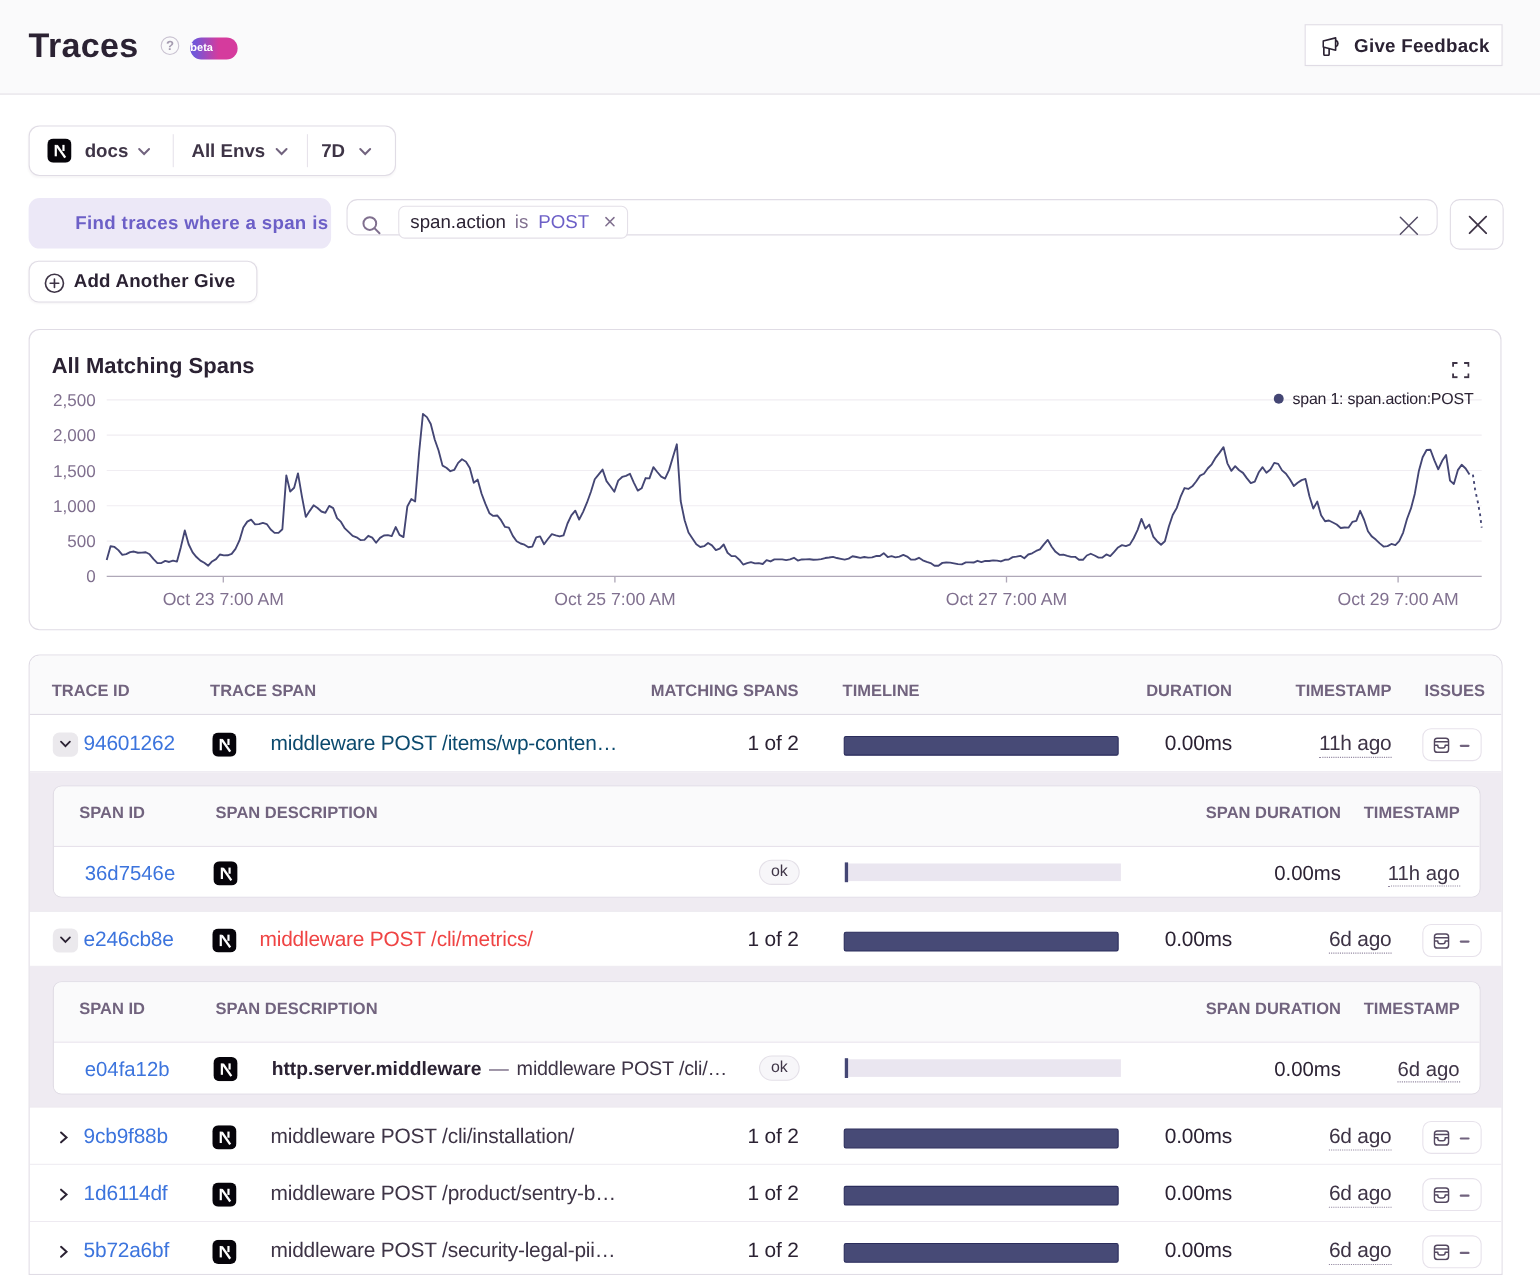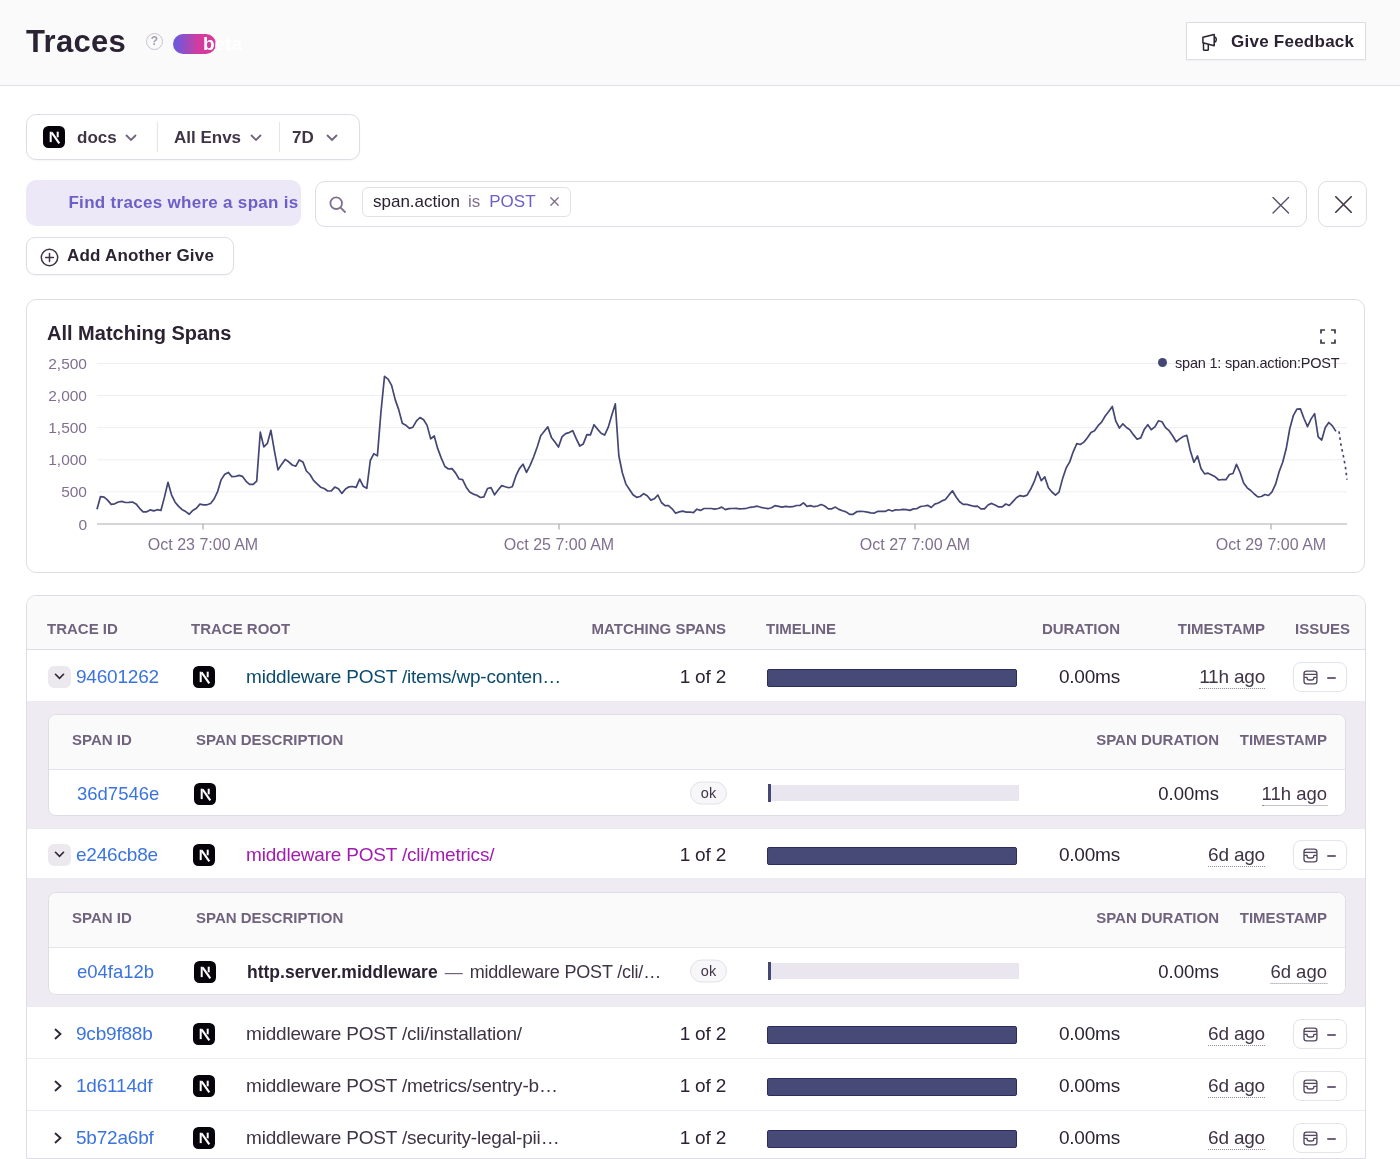--- a/index.html
+++ b/index.html
@@ -4,36 +4,36 @@
 <style>
 * { margin:0; padding:0; box-sizing:border-box; }
 html,body { width:1400px; height:1159px; overflow:hidden; background:#fff;
   font-family:"Liberation Sans", sans-serif; color:#2B2233; }
 .hdr { position:absolute; left:0; top:0; width:1400px; height:86px;
   background:#FAFAFB; border-bottom:1px solid #E3DFE7; }
 .hdr h1 { position:absolute; left:26px; top:24px; font-size:31px; font-weight:700; color:#2B2233; letter-spacing:0.3px; }
 .help { position:absolute; left:146px; top:33px; width:17px; height:17px; border:1.5px solid #C9C2D1;
   border-radius:50%; color:#A59CB0; font-size:12px; font-weight:700; text-align:center; line-height:15px; }
 .beta { position:absolute; left:173px; top:34px; width:43px; height:20px; border-radius:10px;
-  background:linear-gradient(90deg,#7257D9 10%,#D53B9D 60%); color:#fff; font-size:19px; font-weight:700;
-  text-align:left; line-height:19px;padding-left:30px; }
+  background:linear-gradient(90deg,#7257D9 10%,#D53B9D 60%); color:#fff; font-size:10px; font-weight:700;
+  text-align:left; line-height:19px; }
 .fbbtn { position:absolute; left:1186px; top:22px; width:180px; height:38px; background:#fff;
   border:1px solid #E0DCE5; border-radius:0; box-shadow:0 1px 2px rgba(43,34,51,0.04); }
 .fbbtn svg { position:absolute; left:21px; top:9px; }
 .fbbtn span { position:absolute; left:44px; top:9px; font-size:17px; font-weight:700; color:#2B2233; letter-spacing:0.25px; }
 
 .selbar { position:absolute; left:26px; top:114px; width:334px; height:46px; background:#fff;
   border:1px solid #E0DCE5; border-radius:10px; box-shadow:0 1px 2px rgba(43,34,51,0.04); }
 .selbar .div { position:absolute; top:7px; bottom:7px; width:1px; background:#E7E3EB; }
 .selbar .txt { position:absolute; top:12.5px; font-size:17px; font-weight:700; color:#3E3446; }
 .chev { display:inline-block; }
 
 .findpill { position:absolute; left:26px; top:180px; width:275px; height:46px; background:#ECE8F7;
   border-radius:10px; color:#6C5FC7; font-size:17px; font-weight:700; text-align:center; line-height:46px; letter-spacing:0.3px;padding-left:40px; }
-.searchbox { position:absolute; left:315px; top:181px; width:992px; height:46px; background:#fff;
+.searchbox { position:absolute; left:315px; top:181px; width:992px; height:33px; background:#fff;
   border:1px solid #E0DCE5; border-radius:10px;padding-left:20px; }
 .token { position:absolute; left:46px; top:5px; height:30px; border:1px solid #E4E0E8; border-radius:6px;
   background:#fff; padding:0 10px; line-height:28px; font-size:17px; }
 .clearx { position:absolute; right:16px; top:14px; }
 .xbtn { position:absolute; left:1318px; top:181px; width:49px; height:46px; background:#fff;
   border:1px solid #E0DCE5; border-radius:9px; }
 .addbtn { position:absolute; left:26px; top:237px; width:208px; height:38px; background:#fff;
   border:1px solid #E0DCE5; border-radius:9px; box-shadow:0 1px 2px rgba(43,34,51,0.04); }
 .addbtn span { position:absolute; left:40px; top:8px; font-size:17px; font-weight:700; color:#2B2233; letter-spacing:0.2px; }
 
@@ -168,21 +168,21 @@
     <path d="M70.0 209.2 L73.5 196.6 L77.1 197.2 L80.6 200.1 L84.2 204.4 L87.7 203.8 L91.3 202.0 L94.8 201.4 L98.4 202.5 L101.9 202.4 L105.5 202.0 L109.0 203.9 L112.6 208.3 L116.1 211.9 L119.7 211.8 L123.2 209.9 L126.8 210.9 L130.3 209.7 L133.9 210.5 L137.4 197.4 L141.0 182.3 L144.5 194.8 L148.1 202.2 L151.6 206.4 L155.2 209.7 L158.7 211.6 L162.3 214.3 L165.8 210.4 L169.4 208.3 L172.9 204.1 L176.5 204.9 L180.0 204.8 L183.6 203.5 L187.1 199.0 L190.7 191.3 L194.2 179.6 L197.8 174.2 L201.3 172.4 L204.9 176.7 L208.4 176.5 L212.0 175.4 L215.5 176.4 L219.1 181.3 L222.6 184.4 L226.2 184.4 L229.7 181.1 L233.3 132.2 L236.8 146.9 L240.4 143.4 L243.9 130.3 L247.5 151.4 L251.0 169.9 L254.6 164.4 L258.1 159.4 L261.7 161.8 L265.2 165.0 L268.8 166.2 L272.3 159.9 L275.9 161.9 L279.4 171.0 L283.0 174.5 L286.5 180.4 L290.1 183.8 L293.6 187.2 L297.2 188.5 L300.7 191.0 L304.3 190.8 L307.8 187.1 L311.4 188.8 L314.9 193.4 L318.5 189.0 L322.0 186.8 L325.6 186.5 L329.1 187.4 L332.7 179.1 L336.2 186.2 L339.8 188.3 L343.3 160.5 L346.9 153.7 L350.4 155.9 L354.0 111.5 L357.5 76.3 L361.1 79.2 L364.6 85.4 L368.2 99.6 L371.7 109.6 L375.3 123.3 L378.8 125.2 L382.4 128.4 L385.9 127.2 L389.5 120.8 L393.0 117.5 L396.6 119.8 L400.1 125.4 L403.7 138.9 L407.2 136.0 L410.8 148.9 L414.3 158.1 L417.9 166.5 L421.4 169.0 L425.0 168.6 L428.5 172.9 L432.1 179.0 L435.6 179.7 L439.2 187.2 L442.7 192.0 L446.3 194.1 L449.8 195.2 L453.4 197.5 L456.9 196.9 L460.5 188.5 L464.0 187.6 L467.6 194.8 L471.1 190.0 L474.7 185.6 L478.2 186.7 L481.8 187.7 L485.3 186.7 L488.9 175.9 L492.4 168.6 L496.0 164.2 L499.5 172.4 L503.1 165.3 L506.6 157.0 L510.2 147.0 L513.7 135.7 L517.3 131.2 L520.8 126.9 L524.4 137.4 L527.9 142.0 L531.5 147.0 L535.0 136.9 L538.6 133.6 L542.1 132.6 L545.7 130.7 L549.2 138.7 L552.8 146.0 L556.3 143.9 L559.9 134.6 L563.4 134.9 L567.0 124.7 L570.5 129.1 L574.1 133.3 L577.6 135.1 L581.2 127.4 L584.7 115.6 L588.3 103.9 L591.8 155.5 L595.4 173.0 L598.9 184.1 L602.5 189.5 L606.0 194.8 L609.6 197.3 L613.1 196.5 L616.7 193.7 L620.2 195.8 L623.8 200.1 L627.3 198.8 L630.9 195.0 L634.4 202.5 L638.0 205.6 L641.5 205.6 L645.1 208.8 L648.6 213.2 L652.2 211.9 L655.7 211.1 L659.3 212.1 L662.8 212.0 L666.4 212.7 L669.9 209.2 L673.5 210.4 L677.0 208.5 L680.6 208.5 L684.1 208.5 L687.7 209.2 L691.2 208.5 L694.8 207.1 L698.3 209.6 L701.9 208.6 L705.4 208.5 L709.0 208.4 L712.5 208.9 L716.1 208.7 L719.6 208.3 L723.2 207.3 L726.7 206.8 L730.3 206.2 L733.8 207.3 L737.4 208.0 L740.9 208.7 L744.5 207.8 L748.0 205.7 L751.6 206.4 L755.1 207.1 L758.7 206.4 L762.2 206.9 L765.8 206.7 L769.3 205.5 L772.9 205.5 L776.4 202.9 L780.0 206.4 L783.5 205.6 L787.1 206.7 L790.6 206.0 L794.2 204.5 L797.7 206.0 L801.3 208.8 L804.8 208.8 L808.4 207.1 L811.9 209.4 L815.5 210.8 L819.0 211.9 L822.6 214.3 L826.1 214.3 L829.7 211.7 L833.2 211.4 L836.8 211.5 L840.3 212.1 L843.9 212.9 L847.4 213.1 L851.0 211.3 L854.5 211.3 L858.1 211.4 L861.6 209.8 L865.2 211.0 L868.7 209.9 L872.3 210.0 L875.8 209.4 L879.4 209.7 L882.9 210.4 L886.5 208.9 L890.0 208.6 L893.6 206.5 L897.1 206.0 L900.7 205.3 L904.2 207.5 L907.8 204.1 L911.3 203.0 L914.9 200.9 L918.4 199.5 L922.0 194.9 L925.5 190.8 L929.1 197.0 L932.6 201.7 L936.2 204.4 L939.7 204.3 L943.3 205.4 L946.8 206.3 L950.4 206.2 L953.9 208.9 L957.5 208.9 L961.0 205.0 L964.6 203.4 L968.1 205.0 L971.7 206.9 L975.2 206.9 L978.8 204.0 L982.3 205.5 L985.9 201.6 L989.4 197.7 L993.0 195.6 L996.5 196.4 L1000.1 195.1 L1003.6 189.3 L1007.2 181.7 L1010.7 171.7 L1014.3 180.6 L1017.8 176.9 L1021.4 187.8 L1024.9 192.0 L1028.5 195.2 L1032.0 192.1 L1035.6 178.6 L1039.1 168.2 L1042.7 161.9 L1046.2 151.8 L1049.8 143.7 L1053.3 144.5 L1056.9 142.1 L1060.4 137.7 L1064.0 132.4 L1067.5 130.7 L1071.1 125.7 L1074.6 122.1 L1078.2 116.0 L1081.7 111.5 L1085.3 106.5 L1088.8 121.2 L1092.4 128.0 L1095.9 123.8 L1099.5 127.5 L1103.0 129.9 L1106.6 134.9 L1110.1 139.2 L1113.7 137.9 L1117.2 129.6 L1120.8 124.7 L1124.3 129.7 L1127.9 126.9 L1131.4 120.8 L1135.0 121.7 L1138.5 127.6 L1142.1 130.7 L1145.6 135.7 L1149.2 141.8 L1152.7 138.9 L1156.3 136.5 L1159.8 135.4 L1163.4 151.1 L1166.9 162.3 L1170.5 156.0 L1174.0 168.5 L1177.6 173.9 L1181.1 173.2 L1184.7 175.0 L1188.2 176.8 L1191.8 180.0 L1195.3 179.5 L1198.9 179.7 L1202.4 174.5 L1206.0 173.5 L1209.5 164.4 L1213.1 172.5 L1216.6 182.9 L1220.2 187.8 L1223.7 190.5 L1227.3 194.0 L1230.8 196.9 L1234.4 196.5 L1237.9 194.5 L1241.5 195.5 L1245.0 191.9 L1248.6 184.2 L1252.1 171.8 L1255.7 162.2 L1259.2 148.8 L1262.8 128.5 L1266.3 115.7 L1269.9 109.1 L1273.4 108.9 L1277.0 118.5 L1280.5 126.6 L1284.1 118.9 L1287.6 113.6 L1291.2 136.9 L1294.7 140.0 L1298.3 127.4 L1301.8 122.5 L1305.4 125.9 L1308.9 131.4" fill="none" stroke="#444674" stroke-width="1.7" stroke-linejoin="round"></path>
     <path d="M1312.0 131.4 L1314.0 145.0 L1316.5 156.6 L1318.5 167.5 L1320.0 179.7" fill="none" stroke="#444674" stroke-width="1.7" stroke-dasharray="2.5,3.5" stroke-linejoin="round"></path>
   </svg>
   <div style="position:absolute;left:1131px;top:58px;width:9px;height:9px;border-radius:50%;background:#444674"></div>
   <div style="position:absolute;left:1148px;top:55px;font-size:14.5px;letter-spacing:-0.2px;color:#2B2233">span 1: span.action:POST</div>
 </div>
 
 <div class="tbl">
   <div class="thead">
     <span class="hl" style="left:20px">TRACE ID</span>
-    <span class="hl" style="left:164px">TRACE ROOT</span>
+    <span class="hl" style="left:164px">TRACE SPAN</span>
     <span class="hl" style="left:699px;transform:translateX(-100%)">MATCHING SPANS</span>
     <span class="hl" style="left:739px">TIMELINE</span>
     <span class="hl" style="left:1093px;transform:translateX(-100%)">DURATION</span>
     <span class="hl" style="left:1238px;transform:translateX(-100%)">TIMESTAMP</span>
     <span class="hl" style="left:1268px">ISSUES</span>
   </div>
   <div class="row">
     <div class="expbtn"><svg style="margin-top:6px" width="13" height="9" viewBox="0 0 14 10" fill="none" stroke="#2B2233" stroke-width="1.8" stroke-linecap="round">
           <path d="M2.5 2.5 L7 7 L11.5 2.5"></path>
         </svg></div>
@@ -236,21 +236,21 @@
     <div class="expbtn"><svg style="margin-top:6px" width="13" height="9" viewBox="0 0 14 10" fill="none" stroke="#2B2233" stroke-width="1.8" stroke-linecap="round">
           <path d="M2.5 2.5 L7 7 L11.5 2.5"></path>
         </svg></div>
     <span class="cell link" style="left:49px">e246cb8e</span>
     <svg class="nlogo" style="left:166px" width="22" height="22" viewBox="0 0 22 22">
         <rect width="22" height="22" rx="5.5" fill="#06040a"></rect>
         <rect x="6.7" y="5.7" width="2" height="10.4" fill="#fff"></rect>
         <rect x="13.7" y="5.7" width="2" height="5.6" fill="#fff"></rect>
         <line x1="8.6" y1="6.3" x2="16.3" y2="17.3" stroke="#fff" stroke-width="2.1"></line>
       </svg>
-    <span class="cell" style="left:219px;color:#a21caf">middleware POST /cli/metrics/</span>
+    <span class="cell" style="left:209px;color:#ef4444">middleware POST /cli/metrics/</span>
     <span class="cell" style="left:699px;transform:translate(-100%,-50%)">1 of 2</span>
     <div class="bar"></div>
     <span class="cell" style="left:1093px;transform:translate(-100%,-50%)">0.00ms</span>
     <span class="cell" style="left:1238px;transform:translate(-100%,-50%)"><span class="ts">6d ago</span></span>
     <div class="issbtn">
         <svg style="position:absolute;left:9px;top:7px" width="15" height="15" viewBox="0 0 15 15" fill="none" stroke="#544860" stroke-width="1.35" stroke-linejoin="round">
           <rect x="1" y="1.1" width="12.9" height="12.8" rx="2.6"></rect>
           <path d="M1 4.4 H13.9"></path>
           <path d="M1 7.4 H4.1 V7.9 Q4.1 10 6.2 10 H8.7 Q10.8 10 10.8 7.9 V7.4 H13.9"></path>
         </svg>
@@ -312,21 +312,21 @@
     <svg class="expplain" width="10" height="14" viewBox="0 0 10 14" fill="none" stroke="#2B2233" stroke-width="1.8" stroke-linecap="round">
         <path d="M2.5 2.5 L7.5 7 L2.5 11.5"></path>
       </svg>
     <span class="cell link" style="left:49px">1d6114df</span>
     <svg class="nlogo" style="left:166px" width="22" height="22" viewBox="0 0 22 22">
         <rect width="22" height="22" rx="5.5" fill="#06040a"></rect>
         <rect x="6.7" y="5.7" width="2" height="10.4" fill="#fff"></rect>
         <rect x="13.7" y="5.7" width="2" height="5.6" fill="#fff"></rect>
         <line x1="8.6" y1="6.3" x2="16.3" y2="17.3" stroke="#fff" stroke-width="2.1"></line>
       </svg>
-    <span class="cell" style="left:219px;color:#3E3446">middleware POST /metrics/sentry-b…</span>
+    <span class="cell" style="left:219px;color:#3E3446">middleware POST /product/sentry-b…</span>
     <span class="cell" style="left:699px;transform:translate(-100%,-50%)">1 of 2</span>
     <div class="bar"></div>
     <span class="cell" style="left:1093px;transform:translate(-100%,-50%)">0.00ms</span>
     <span class="cell" style="left:1238px;transform:translate(-100%,-50%)"><span class="ts">6d ago</span></span>
     <div class="issbtn">
         <svg style="position:absolute;left:9px;top:7px" width="15" height="15" viewBox="0 0 15 15" fill="none" stroke="#544860" stroke-width="1.35" stroke-linejoin="round">
           <rect x="1" y="1.1" width="12.9" height="12.8" rx="2.6"></rect>
           <path d="M1 4.4 H13.9"></path>
           <path d="M1 7.4 H4.1 V7.9 Q4.1 10 6.2 10 H8.7 Q10.8 10 10.8 7.9 V7.4 H13.9"></path>
         </svg>

